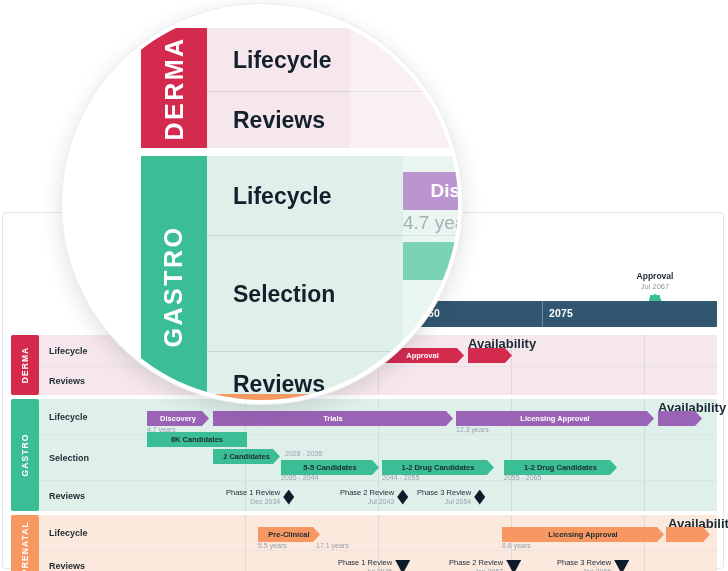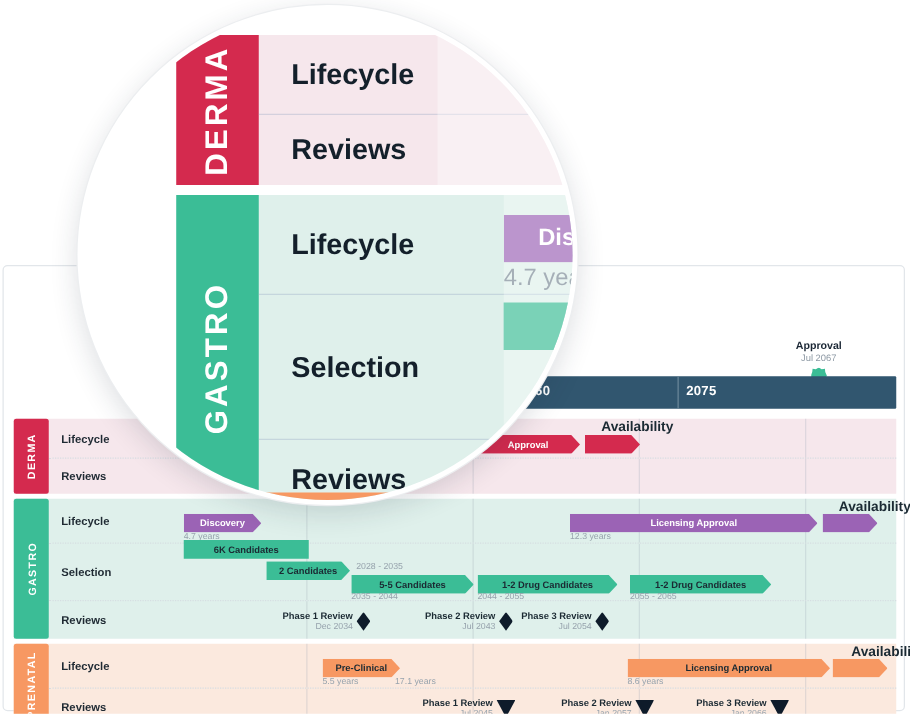--- a/index.html
+++ b/index.html
@@ -59,27 +59,27 @@
     font-size:7.5px; font-weight:bold; color:#1b2a33; white-space:nowrap;
     clip-path:polygon(0 0, calc(100% - 7px) 0, 100% 50%, calc(100% - 7px) 100%, 0 100%);
   }
   .bar.flat { clip-path:none; }
   .bar.white-txt { color:#ffffff; }
   .sub {
     position:absolute; font-size:7px; color:#97a3ad; white-space:nowrap;
   }
   .milestone { position:absolute; display:flex; align-items:center; gap:3px; white-space:nowrap; }
   .ms-txt { text-align:right; }
-  .ms-name { font-size:7.5px; font-weight:bold; color:#1b2a33; line-height:9px; }
+  .ms-name { font-size:7.5px; font-weight:normal; color:#1b2a33; line-height:9px; }
   .ms-date { font-size:7px; color:#97a3ad; line-height:9px; }
   .ms-diamond { width:11px; height:15px; background:#0e1b2a;
     clip-path:polygon(50% 0,100% 50%,50% 100%,0 50%); }
   .ms-tri { width:15px; height:14px; background:#0e1b2a;
     clip-path:polygon(0 0,100% 0,50% 100%); }
-  .avail-lbl { position:absolute; font-size:11px; font-weight:bold; color:#1b2a33; white-space:nowrap;margin-left:13px; }
+  .avail-lbl { position:absolute; font-size:13px; font-weight:bold; color:#1b2a33; white-space:nowrap; }
 
   
   #lens {
     position:absolute; left:62px; top:4px; width:400px; height:400px;
     border-radius:50%; overflow:hidden; background:#fff;
     border:4px solid #ffffff;
     box-shadow:0 0 0 1px #eceef0, 0 6px 22px rgba(30,45,60,.16);
   }
   #lens-inner { position:absolute; left:0; top:0; width:400px; height:400px; }
 
@@ -168,20 +168,21 @@
         <div class="prow" style="height:36px;">
           <div class="prow-label">Lifecycle</div>
           <div class="prow-track">
             <div class="vgrid" style="left:132px"></div>
               <div class="vgrid" style="left:265px"></div>
             <div class="vgrid" style="left:398px"></div>
               <div class="vgrid" style="left:531px"></div>
             <div class="avail-lbl" style="left:545px; top:1px;">Availability</div>
             <div class="bar white-txt" style="left:34px; top:12px; width:62px; background:#9b63b5;">Discovery</div>
             <div class="sub" style="left:34px; top:27px;">4.7 years</div>
+            <div class="bar white-txt" style="left:100px; top:12px; width:240px; background:#9b63b5;">Trials</div>
             <div class="bar white-txt" style="left:343px; top:12px; width:198px; background:#9b63b5;">Licensing Approval</div>
             <div class="sub" style="left:343px; top:27px;">12.3 years</div>
             <div class="bar white-txt" style="left:545px; top:12px; width:44px; background:#9b63b5;"></div>
           </div>
         </div>
 
         <div class="prow" style="height:46px;">
           <div class="prow-label">Selection</div>
           <div class="prow-track">
             <div class="vgrid" style="left:132px"></div>

